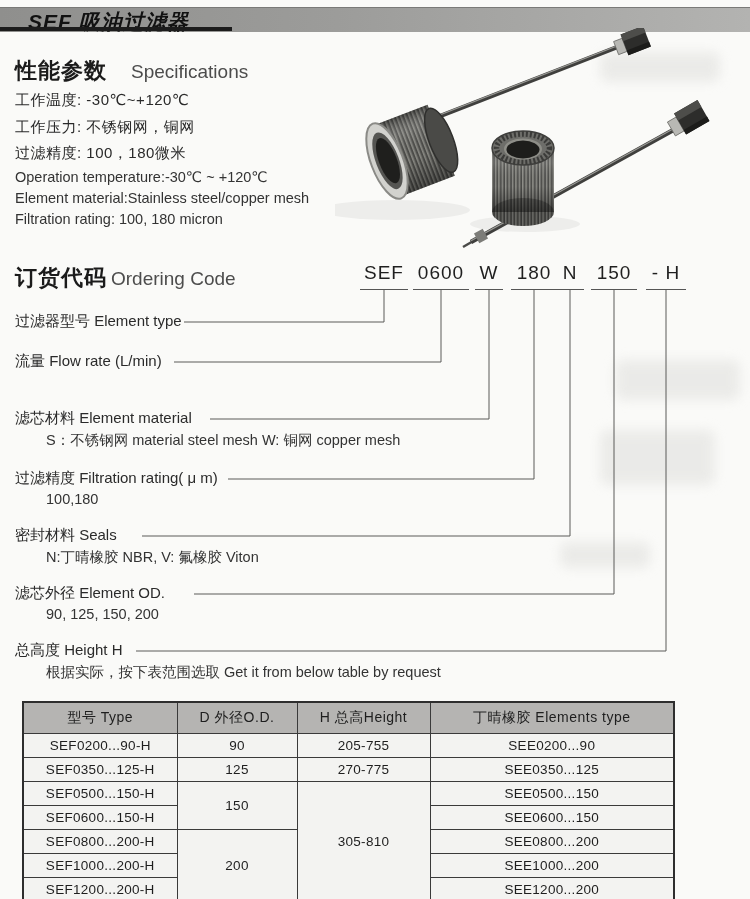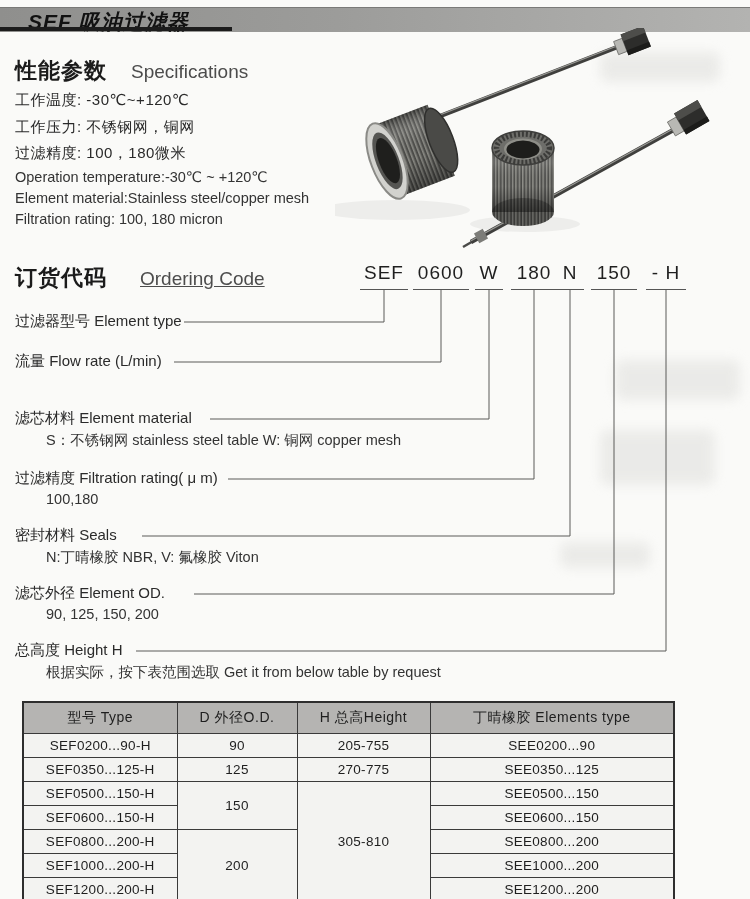--- a/index.html
+++ b/index.html
@@ -152,21 +152,21 @@
       <rect x="157" y="120" width="62" height="64" fill="url(#bodyShade)"></rect>
       <ellipse cx="188" cy="184" rx="31" ry="14" fill="#000" opacity="0.25"></ellipse>
       <ellipse cx="188" cy="120" rx="31" ry="17" fill="#6e6e6a" stroke="#3f3f3d" stroke-width="1.5"></ellipse>
       <ellipse cx="188" cy="120" rx="26.5" ry="14" fill="none" stroke="#3b3b39" stroke-width="5.5" stroke-dasharray="2,2"></ellipse>
       <ellipse cx="188" cy="121" rx="19" ry="10.5" fill="#8e8e88"></ellipse>
       <ellipse cx="188" cy="121.5" rx="16.5" ry="9" fill="#1d1d1b"></ellipse>
     </g>
   </svg>
 
   <div class="sec-head" style="left:15px;top:263px;">
-    <span class="zh">订货代码</span><span class="en" style="margin-left:33px;text-decoration:underline;">Ordering Code</span>
+    <span class="zh">订货代码</span><span class="en" style="margin-left:4px;">Ordering Code</span>
   </div>
 
   <div class="code-seg" style="left:360px;width:48px;">SEF</div>
   <div class="code-seg" style="left:413px;width:56px;">0600</div>
   <div class="code-seg" style="left:475px;width:28px;">W</div>
   <div class="code-seg" style="left:511px;width:46px;">180</div>
   <div class="code-seg" style="left:556px;width:28px;">N</div>
   <div class="code-seg" style="left:591px;width:46px;">150</div>
   <div class="code-seg" style="left:646px;width:40px;">- H</div>
 
@@ -180,21 +180,21 @@
       <path d="M614,290 V594 H194"></path>
       <path d="M666,290 V651 H136"></path>
     </g>
   </svg>
 
   <div class="field-label" style="top:352px;">流量 Flow rate (L/min)</div>
 
   <div class="field-label" style="top:312px;">过滤器型号 Element type</div>
 
   <div class="field-label" style="top:409px;">滤芯材料 Element material</div>
-  <div class="field-detail" style="top:431px;">S：不锈钢网 stainless steel table W: 铜网 copper mesh</div>
+  <div class="field-detail" style="top:431px;">S：不锈钢网 material steel mesh W: 铜网 copper mesh</div>
 
   <div class="field-label" style="top:469px;">过滤精度 Filtration rating( μ m)</div>
   <div class="field-detail" style="top:491px;">100,180</div>
 
   <div class="field-label" style="top:526px;">密封材料 Seals</div>
   <div class="field-detail" style="top:548px;">N:丁晴橡胶 NBR, V: 氟橡胶 Viton</div>
 
   <div class="field-label" style="top:584px;">滤芯外径 Element OD.</div>
   <div class="field-detail" style="top:606px;text-align:center;">90, 125, 150, 200</div>
 

